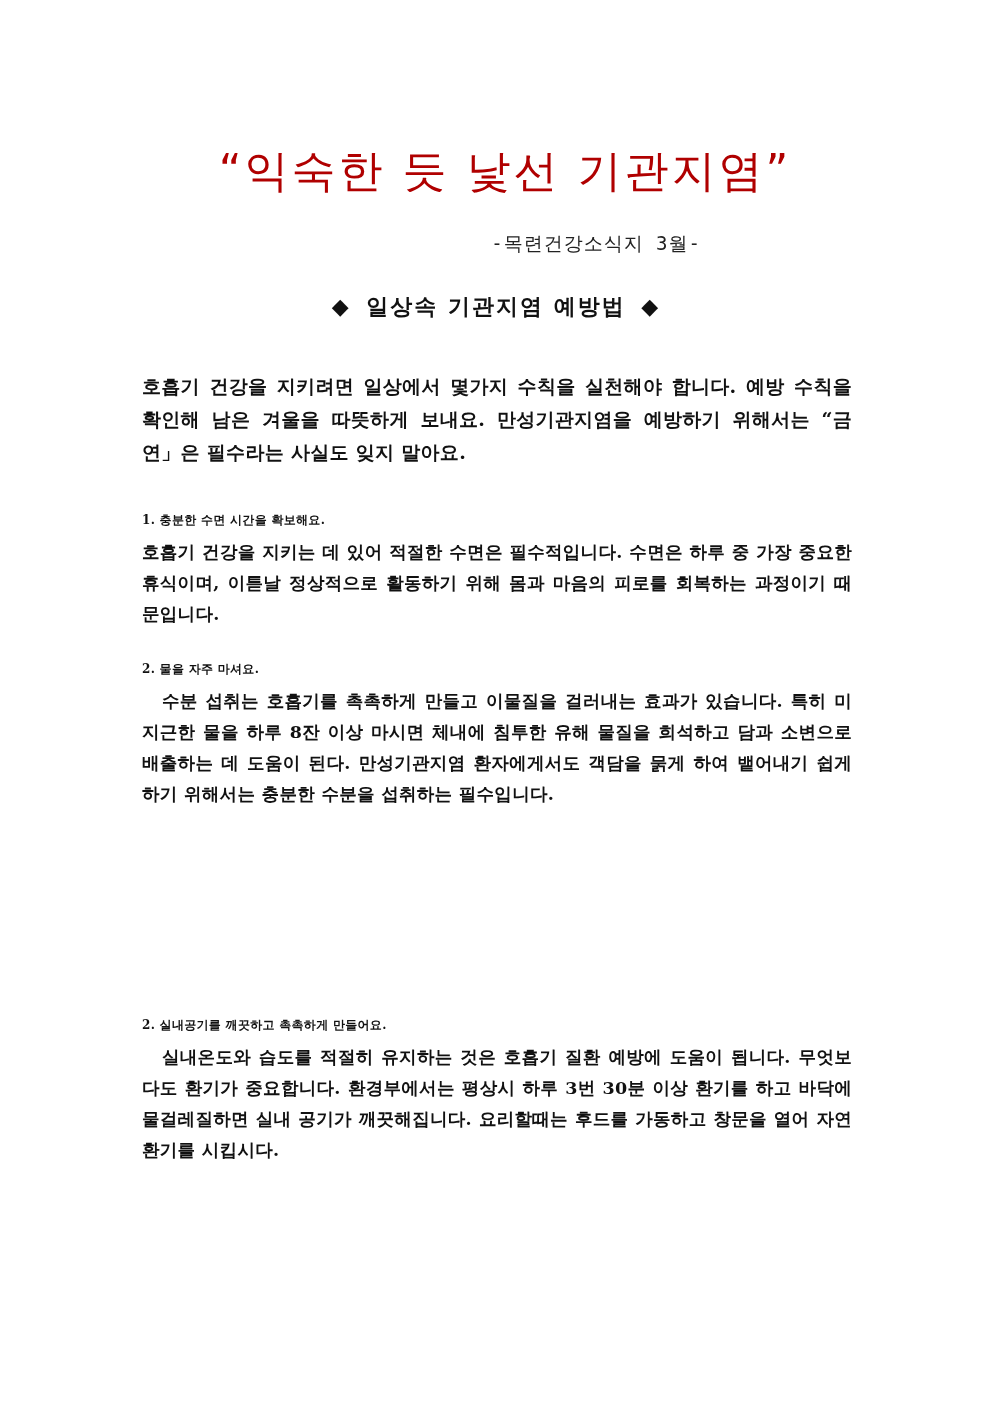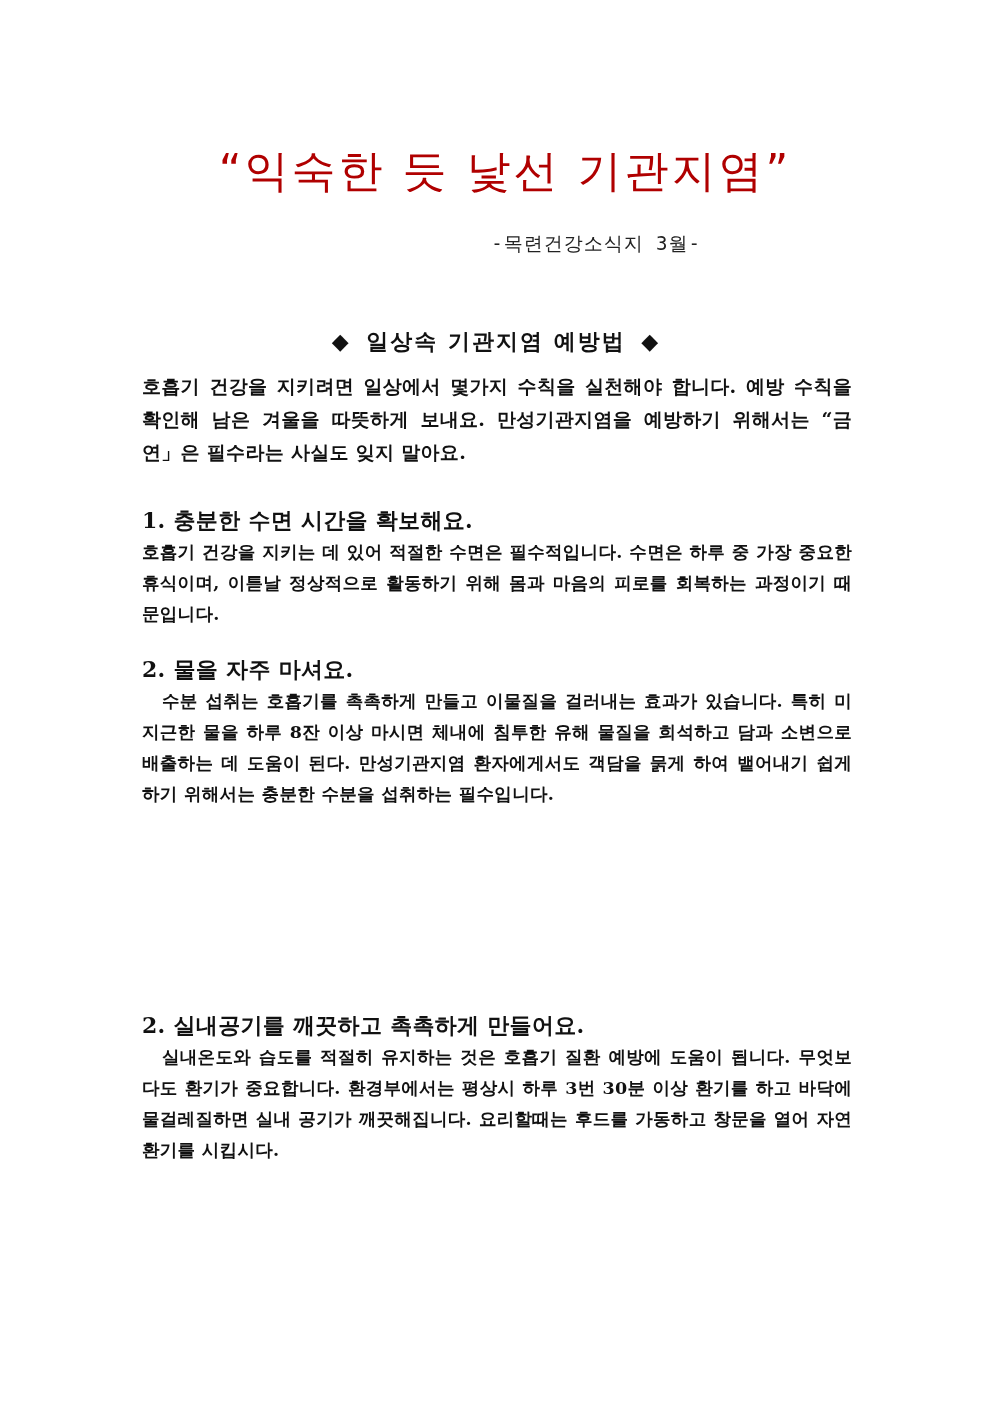--- a/index.html
+++ b/index.html
@@ -5,26 +5,26 @@
   html, body { margin: 0; padding: 0; background: #ffffff; }
   body { width: 992px; height: 1403px; position: relative; overflow: hidden;
          font-family: "DejaVu Serif", "Liberation Serif", serif; color: #111; }
   .page { position: absolute; left: 0; top: 0; width: 847px; height: 1403px; }
   .title { position: absolute; left: 0; top: 142px; width: 1010px; text-align: center;
            font-size: 44px; letter-spacing: 3px; color: #b00000; font-weight: normal;
            font-family: "DejaVu Sans", "Liberation Sans", sans-serif; }
   .source { position: absolute; right: 146px; top: 231px; font-size: 19px;
             font-family: "DejaVu Sans Mono", "Liberation Mono", monospace; color: #222; letter-spacing: 1px; }
   .subtitle { position: absolute; left: 0; width: 992px; top: 292px; text-align: center;
-              font-size: 22px; font-weight: bold; letter-spacing: 2px; color: #111; margin-top: 35px; }
+              font-size: 22px; font-weight: bold; letter-spacing: 2px; color: #111; }
   .diamond { font-size: 22px; margin: 0 6px; }
   .block { position: absolute; left: 142px; width: 710px; font-size: 17.5px; line-height: 31px;
            text-align: justify; letter-spacing: 0.3px; font-weight: bold; }
   .intro { top: 370px; font-size: 19px; line-height: 33px; }
-  .section-heading { display: block; font-size: 22px; line-height: 34px; }
+  .section-heading { display: block; font-size: 12px; line-height: 34px; }
   .section-body { display: block; }
   .s1 { top: 503px; }
   .s2 { top: 652px; }
   .s3 { top: 832px; }
   .s4 { top: 1008px; }
   .indent { text-indent: 20px; }
 </style>
 </head>
 <body>
 

